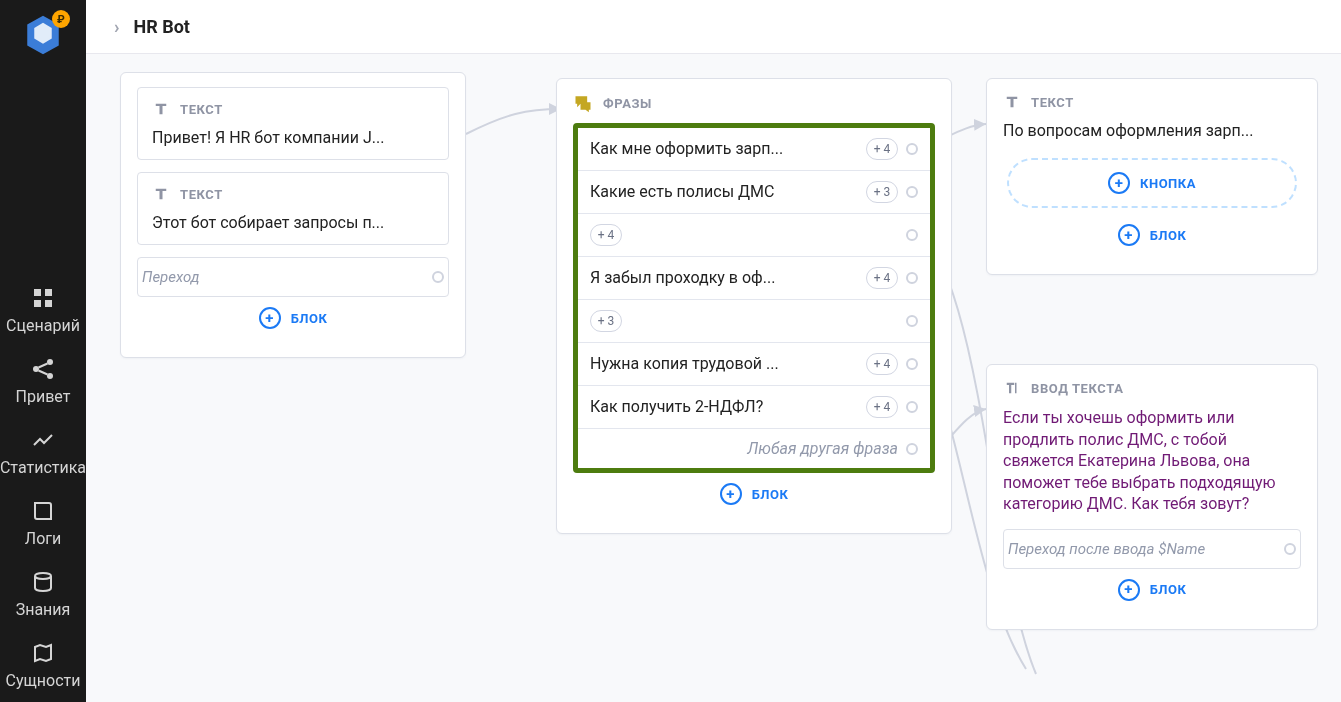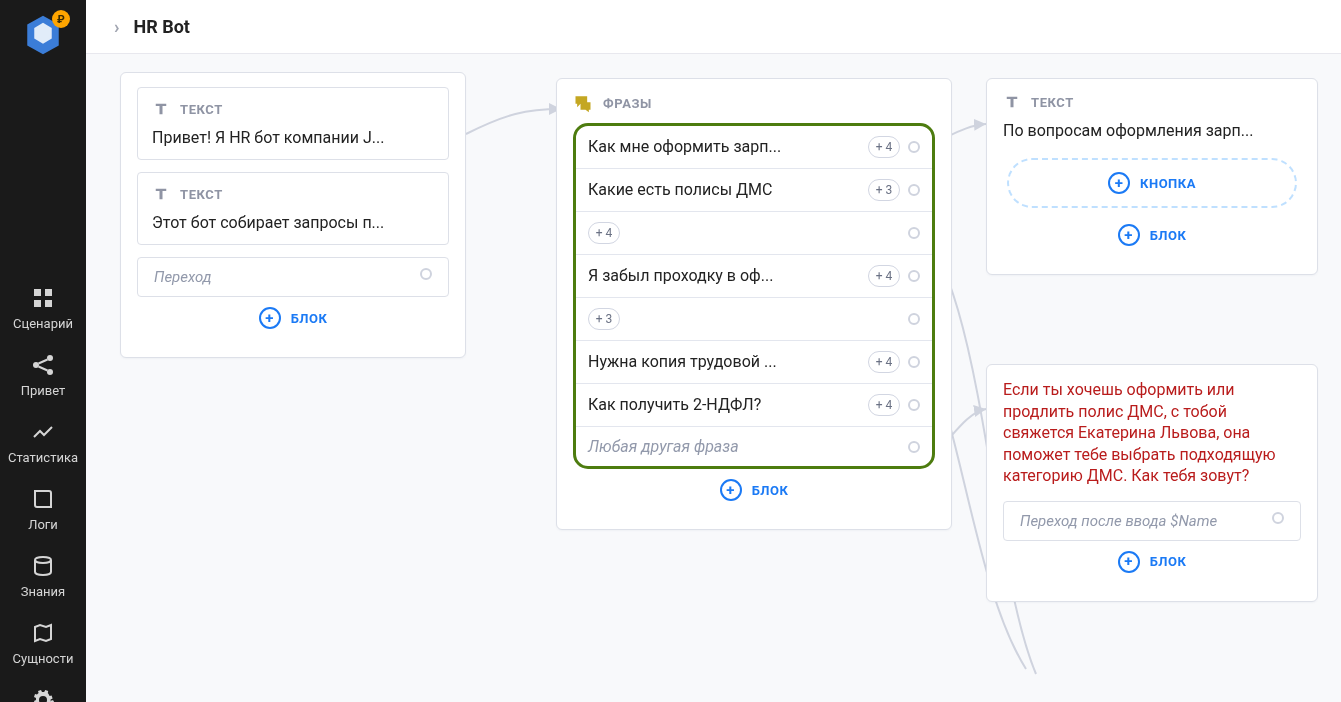--- a/index.html
+++ b/index.html
@@ -1,43 +1,43 @@
 <!DOCTYPE html>
 <html><head>
 <meta charset="utf-8">
 <style>
 *{box-sizing:border-box;margin:0;padding:0;font-family:-apple-system,BlinkMacSystemFont,"Segoe UI",Roboto,Arial,sans-serif}
 body{width:1341px;height:702px;overflow:hidden;background:#f8f9fb}
 .app{display:flex;height:100%}
 .sidebar{width:86px;background:#1a1a1a;display:flex;flex-direction:column;align-items:center;padding-top:14px;color:#fff;font-size:12px}
 .logo{width:42px;height:42px;margin-bottom:230px;position:relative}
 .logo-badge{position:absolute;top:-4px;right:-6px;width:18px;height:18px;border-radius:50%;background:#ffa500;display:flex;align-items:center;justify-content:center;font-size:11px;font-weight:700;color:#3a2a00}
-.nav-item{display:flex;flex-direction:column;align-items:center;gap:6px;margin-bottom:22px;color:#d5d5d5;font-size:13px;cursor:pointer}
+.nav-item{display:flex;flex-direction:column;align-items:center;gap:6px;margin-bottom:22px;color:#d5d5d5;font-size:16px;cursor:pointer}
 .nav-item svg{width:24px;height:24px;fill:#d5d5d5}
 .nav-last{margin-top:auto;margin-bottom:18px}
 .main{flex:1;position:relative;overflow:hidden}
 .header{height:54px;display:flex;align-items:center;padding:0 28px;gap:14px;color:#222;font-weight:700;font-size:18px;border-bottom:1px solid #e8e8ee;background:#fff}
 .header .chev{color:#a0a4b0;font-size:18px}
 .canvas{position:relative;height:calc(100% - 54px);background:#f8f9fb}
 .canvas svg.arrows{position:absolute;inset:0;width:100%;height:100%;pointer-events:none}
 .card{position:absolute;background:#fff;border:1px solid #dde0e8;border-radius:6px;box-shadow:0 1px 2px rgba(30,40,90,.04)}
 .card-inner{padding:14px 16px 18px}
 .block-hdr{display:flex;align-items:center;gap:10px;font-size:13px;font-weight:700;letter-spacing:.6px;color:#8f94a4;margin-bottom:10px;text-transform:uppercase}
 .subblock{border:1px solid #dde0e8;border-radius:4px;background:#fff;padding:12px 14px;margin-bottom:12px}
 .subblock .body{font-size:16px;color:#222;margin-top:6px}
 .add-row{display:flex;align-items:center;justify-content:center;gap:10px;padding:10px 0;font-size:13px;font-weight:700;letter-spacing:.5px;color:#1b7af5;cursor:pointer}
 .plus{width:22px;height:22px;border:2px solid #1b7af5;border-radius:50%;display:flex;align-items:center;justify-content:center;color:#1b7af5;font-weight:700;font-size:15px;line-height:1}
-.trans{border:1px solid #dde0e8;border-radius:4px;padding:10px 16px;font-style:italic;color:#9299ab;font-size:15px;display:flex;justify-content:space-between}
+.trans{border:1px solid #dde0e8;border-radius:4px;padding:10px 4px;font-style:italic;color:#9299ab;font-size:15px;display:flex;align-items:center;justify-content:space-between}
 .port{width:12px;height:12px;border-radius:50%;border:2px solid #cfd3de;background:#fff}
-.phrase-list{border:3px solid #4d7c0f;border-radius:15px}
+.phrase-list{border:5px solid #4d7c0f;border-radius:4px}
 .phrase{display:flex;align-items:center;justify-content:space-between;padding:10px 12px;border-top:1px solid #e3e6ee;font-size:16px;color:#222;gap:8px}
 .phrase:first-child{border-top:none}
 .phrase .txt{flex:1;overflow:hidden;text-overflow:ellipsis;line-height:1.2}
 .badge{min-width:32px;height:22px;border:1px solid #d2d6e2;border-radius:14px;font-size:12px;color:#6a7184;display:flex;align-items:center;justify-content:center;padding:0 6px}
-.phrase.fallback{font-style:italic;color:#9299ab;justify-content:space-between}
+.phrase.fallback{font-style:italic;color:#9299ab;justify-content:flex-end}
 .btn-dashed{border:2px dashed #bfe0ff;border-radius:26px;padding:12px;display:flex;align-items:center;justify-content:center;gap:10px;color:#1b7af5;font-weight:700;font-size:13px;letter-spacing:.5px;margin:18px 4px 6px;cursor:pointer}
 .c1{left:34px;top:18px;width:346px}
 .c2{left:470px;top:24px;width:396px}
 .c3{left:900px;top:24px;width:332px}
 .c4{left:900px;top:310px;width:332px}
 svg.icon{width:18px;height:18px;fill:#8f94a4}
 svg.icon-ph{width:20px;height:20px;fill:#c4a722}
 svg.icon-ti{width:18px;height:18px;fill:#8f94a4}
 </style>
 </head>
@@ -223,21 +223,28 @@
             </div>
           <div class="add-row">
               <span class="plus">+</span>
               <span>БЛОК</span>
             </div>
         </div>
       </div>
 
       <div class="card c4">
         <div class="card-inner">
-          <div class="body" style="font-size:16px;color:#b91c1c;line-height:1.35">Если ты хочешь оформить или продлить полис ДМС, с тобой свяжется Екатерина Львова, она поможет тебе выбрать подходящую категорию ДМС. Как тебя зовут?</div>
+          <div class="block-hdr">
+              <svg class="icon-ti" viewBox="0 0 24 24">
+                <path d="M5 5h10v3h-4v11h-3V8H5z"></path>
+                <rect x="16" y="5" width="2" height="14"></rect>
+              </svg>
+              <span>ВВОД ТЕКСТА</span>
+            </div>
+          <div class="body" style="font-size:16px;color:#701a75;line-height:1.35">Если ты хочешь оформить или продлить полис ДМС, с тобой свяжется Екатерина Львова, она поможет тебе выбрать подходящую категорию ДМС. Как тебя зовут?</div>
           <div class="trans" style="margin-top:14px">
             <span>Переход после ввода $Name</span>
             <span class="port"></span>
           </div>
           <div class="add-row">
               <span class="plus">+</span>
               <span>БЛОК</span>
             </div>
         </div>
       </div>

